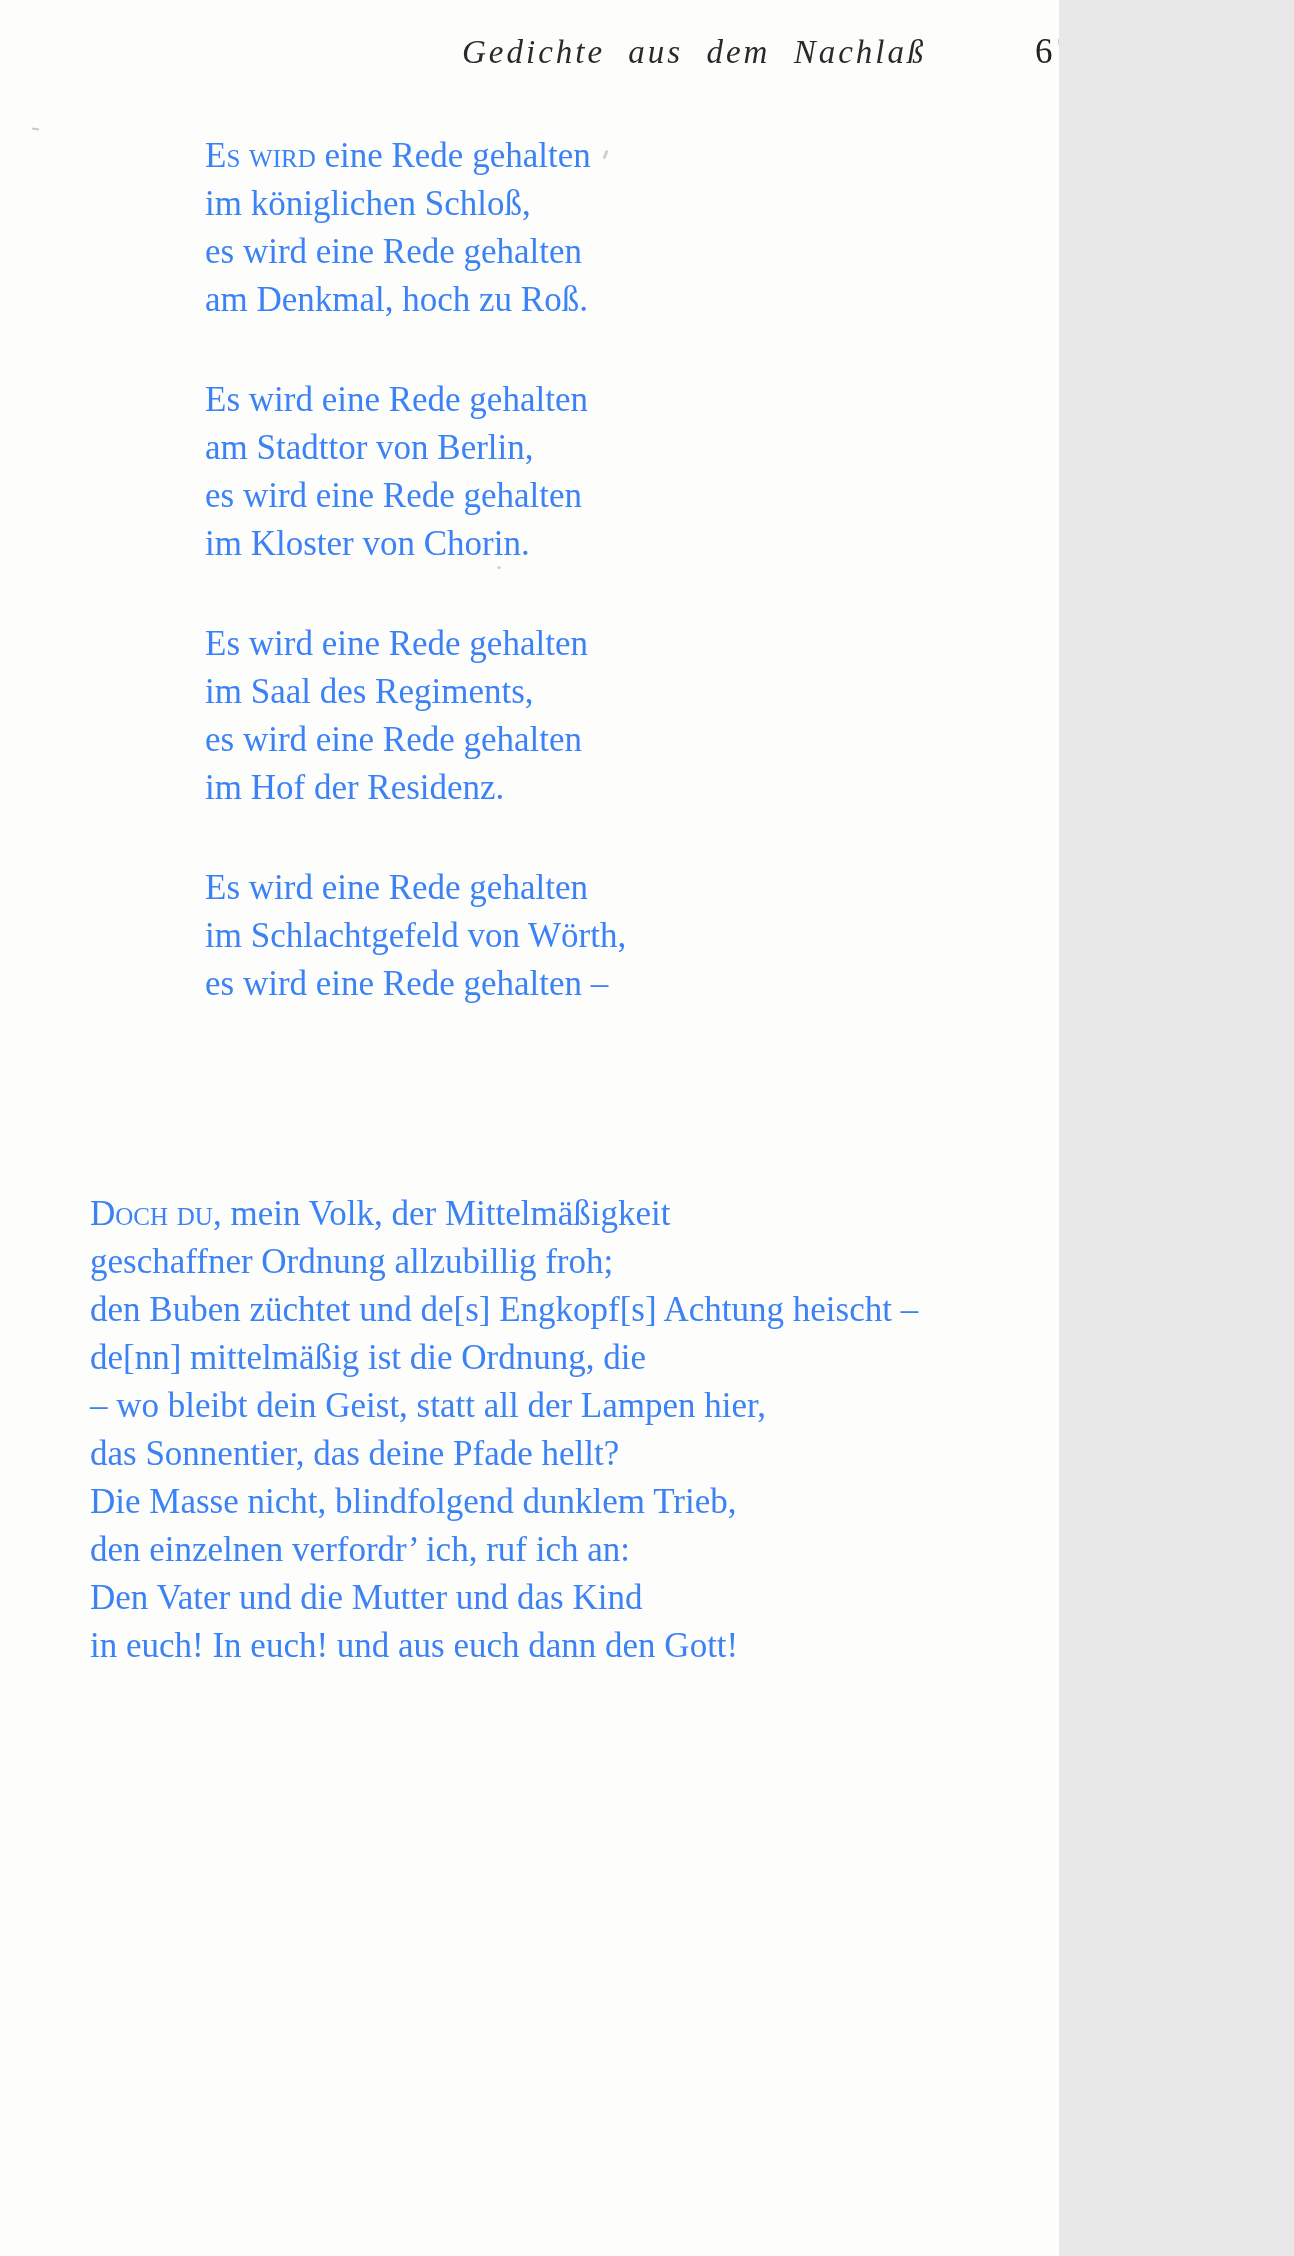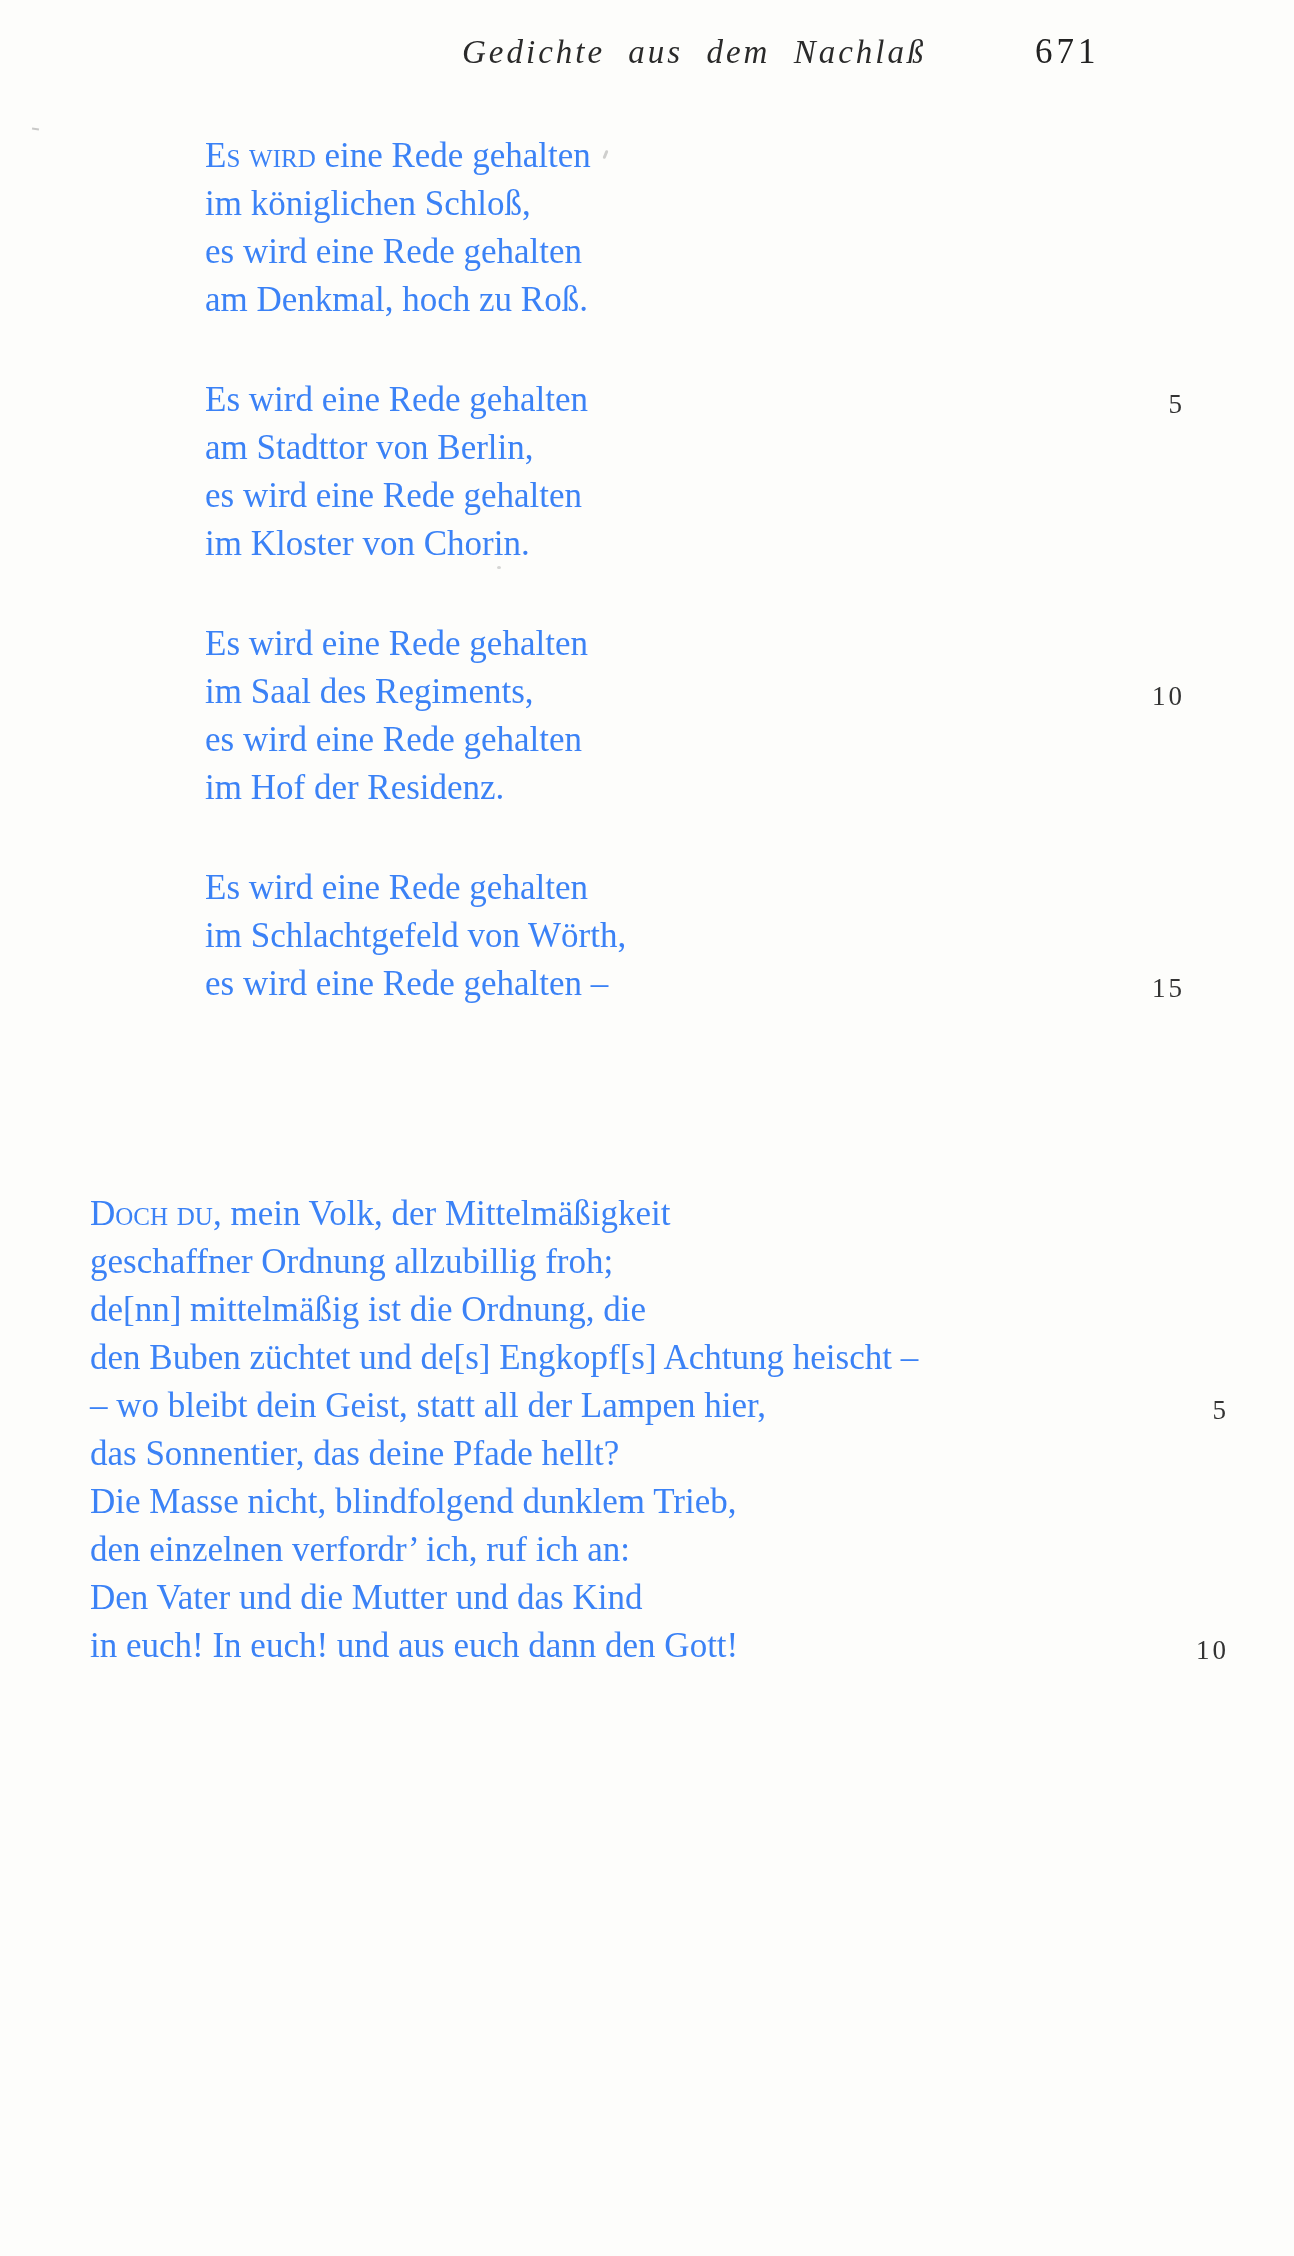--- a/index.html
+++ b/index.html
@@ -1,18 +1,18 @@
 <!DOCTYPE html>
 <html><head>
 <meta charset="utf-8">
 <style>
   html, body { margin: 0; padding: 0; background: #e8e8e8; }
   .page {
     position: relative;
-    width: 1294px;
+    width: 1059px;
     height: 2256px;
     background: #fdfdfb;
     color: #1f1f1f;
     font-family: "Liberation Serif", "DejaVu Serif", serif;
     overflow: hidden;
   }
   .running-head-title {
     position: absolute;
     left: 462px;
     top: 34px;
@@ -81,22 +81,22 @@
       <div class="stanza">
         <div class="line-row"><span class="line-text"><span>Es wird eine Rede gehalten</span></span></div>
         <div class="line-row"><span class="line-text"><span>im Schlachtgefeld von Wörth,</span></span></div>
         <div class="line-row"><span class="line-text"><span>es wird eine Rede gehalten –</span></span><span class="line-num">15</span></div>
       </div>
     </div>
 
   <div class="poem poem-second">
       <div class="line-row"><span class="line-text"><span class="sc">Doch du</span><span>, mein Volk, der Mittelmäßigkeit</span></span></div>
       <div class="line-row"><span class="line-text"><span>geschaffner Ordnung allzubillig froh;</span></span></div>
+      <div class="line-row"><span class="line-text"><span>den Buben züchtet und de[s] Engkopf[s] Achtung heischt –</span></span></div>
       <div class="line-row"><span class="line-text"><span>de[nn] mittelmäßig ist die Ordnung, die</span></span></div>
-      <div class="line-row"><span class="line-text"><span>den Buben züchtet und de[s] Engkopf[s] Achtung heischt –</span></span></div>
       <div class="line-row"><span class="line-text"><span>– wo bleibt dein Geist, statt all der Lampen hier,</span></span><span class="line-num">5</span></div>
       <div class="line-row"><span class="line-text"><span>das Sonnentier, das deine Pfade hellt?</span></span></div>
       <div class="line-row"><span class="line-text"><span>Die Masse nicht, blindfolgend dunklem Trieb,</span></span></div>
       <div class="line-row"><span class="line-text"><span>den einzelnen verfordr’ ich, ruf ich an:</span></span></div>
       <div class="line-row"><span class="line-text"><span>Den Vater und die Mutter und das Kind</span></span></div>
       <div class="line-row"><span class="line-text"><span>in euch! In euch! und aus euch dann den Gott!</span></span><span class="line-num">10</span></div>
     </div>
 
   <div class="speck speck-1"></div>
   <div class="speck speck-2"></div>

